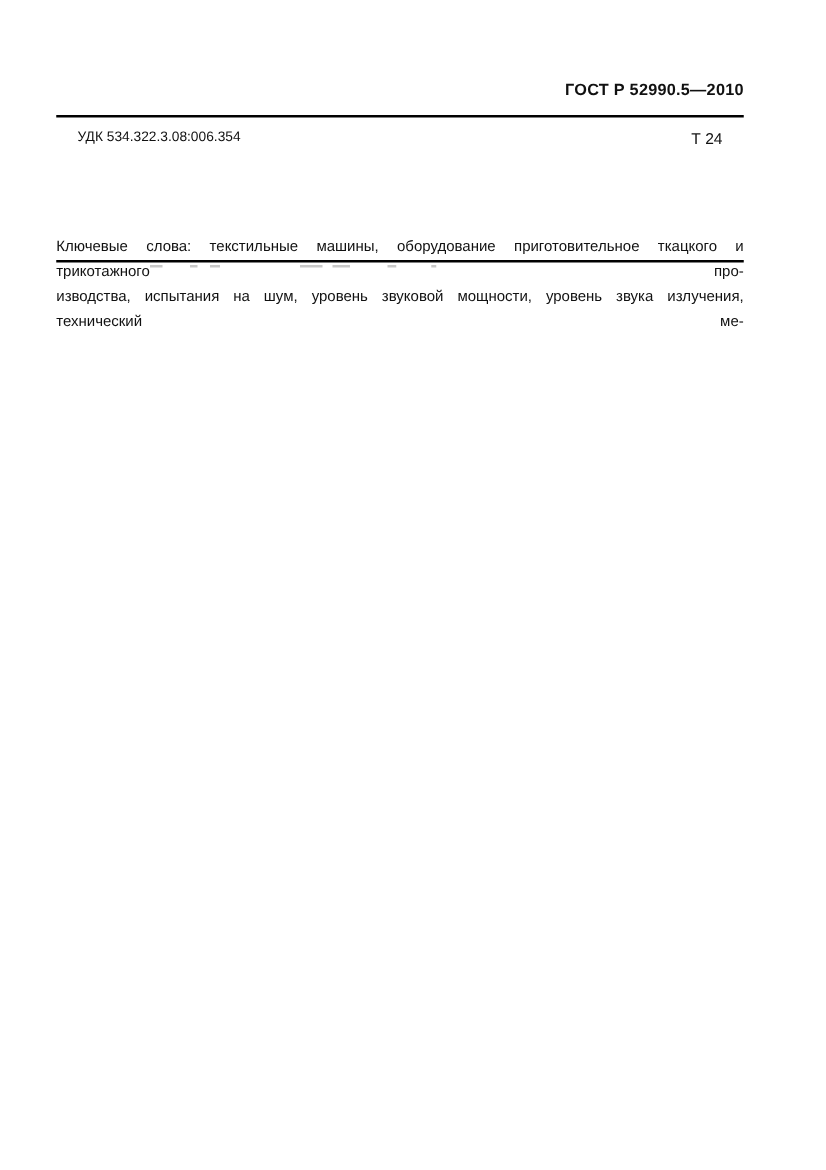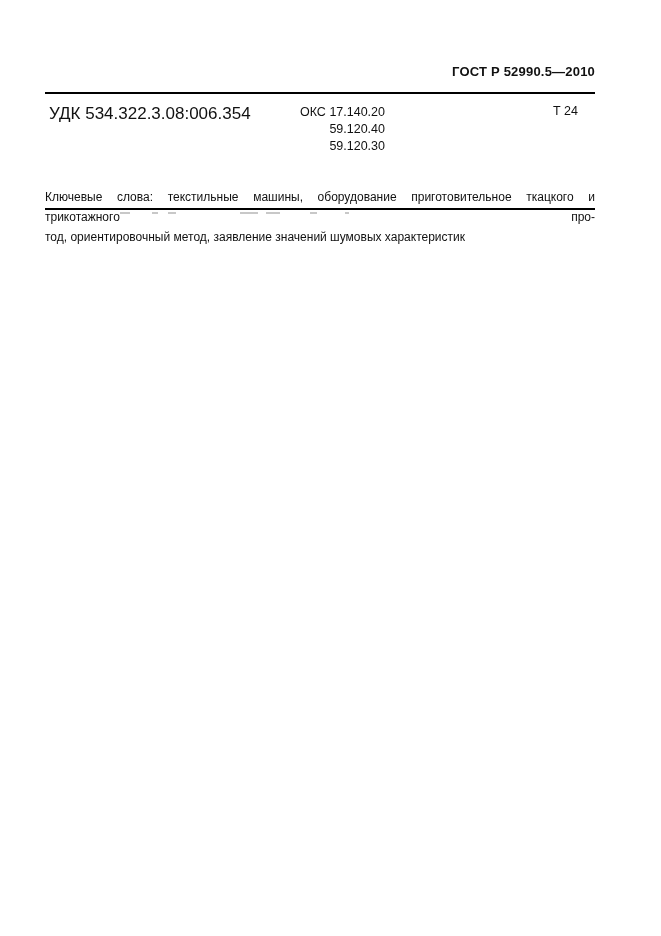--- a/index.html
+++ b/index.html
@@ -30,22 +30,22 @@
     left: 45px;
     width: 550px;
     height: 2px;
     background: #000000;
   }
   .rule-top { top: 92px; }
   .rule-bottom { top: 208px; }
   .udk-code {
     position: absolute;
     top: 104px;
-    left: 49px;
-    font-size: 17px;
+    left: 62px;
+    font-size: 11px;
     white-space: nowrap;
   }
   .oks-block {
     position: absolute;
     top: 104px;
     left: 300px;
     font-size: 12.5px;
     line-height: 17px;
     text-align: right;
     white-space: nowrap;
@@ -110,31 +110,26 @@
 <body>
 
 <div class="page">
 
   <div class="header-code">ГОСТ Р 52990.5—2010</div>
 
   <div class="rule rule-top"></div>
 
   <div class="udk-code">УДК 534.322.3.08:006.354</div>
 
-  <div class="oks-block">
-    <div><span>ОКС</span>&nbsp;<span>17.140.20</span></div>
-    <div>59.120.40</div>
-    <div>59.120.30</div>
-  </div>
 
   <div class="t-code">Т 24</div>
 
   <div class="keywords">
     <div class="kw-line just">Ключевые слова: текстильные машины, оборудование приготовительное ткацкого и трикотажного про-</div>
-    <div class="kw-line">тод, ориентировочный метод, заявление значений шумовых характеристик</div>
+    <div class="kw-line just">изводства, испытания на шум, уровень звуковой мощности, уровень звука излучения, технический ме-</div>
   </div>
 
   <div class="rule rule-bottom"></div>
 
   <div class="scan-artifacts">
     <i></i><i></i><i></i><i></i><i></i><i></i><i></i>
   </div>
 
   <div class="page-number">7</div>
 

